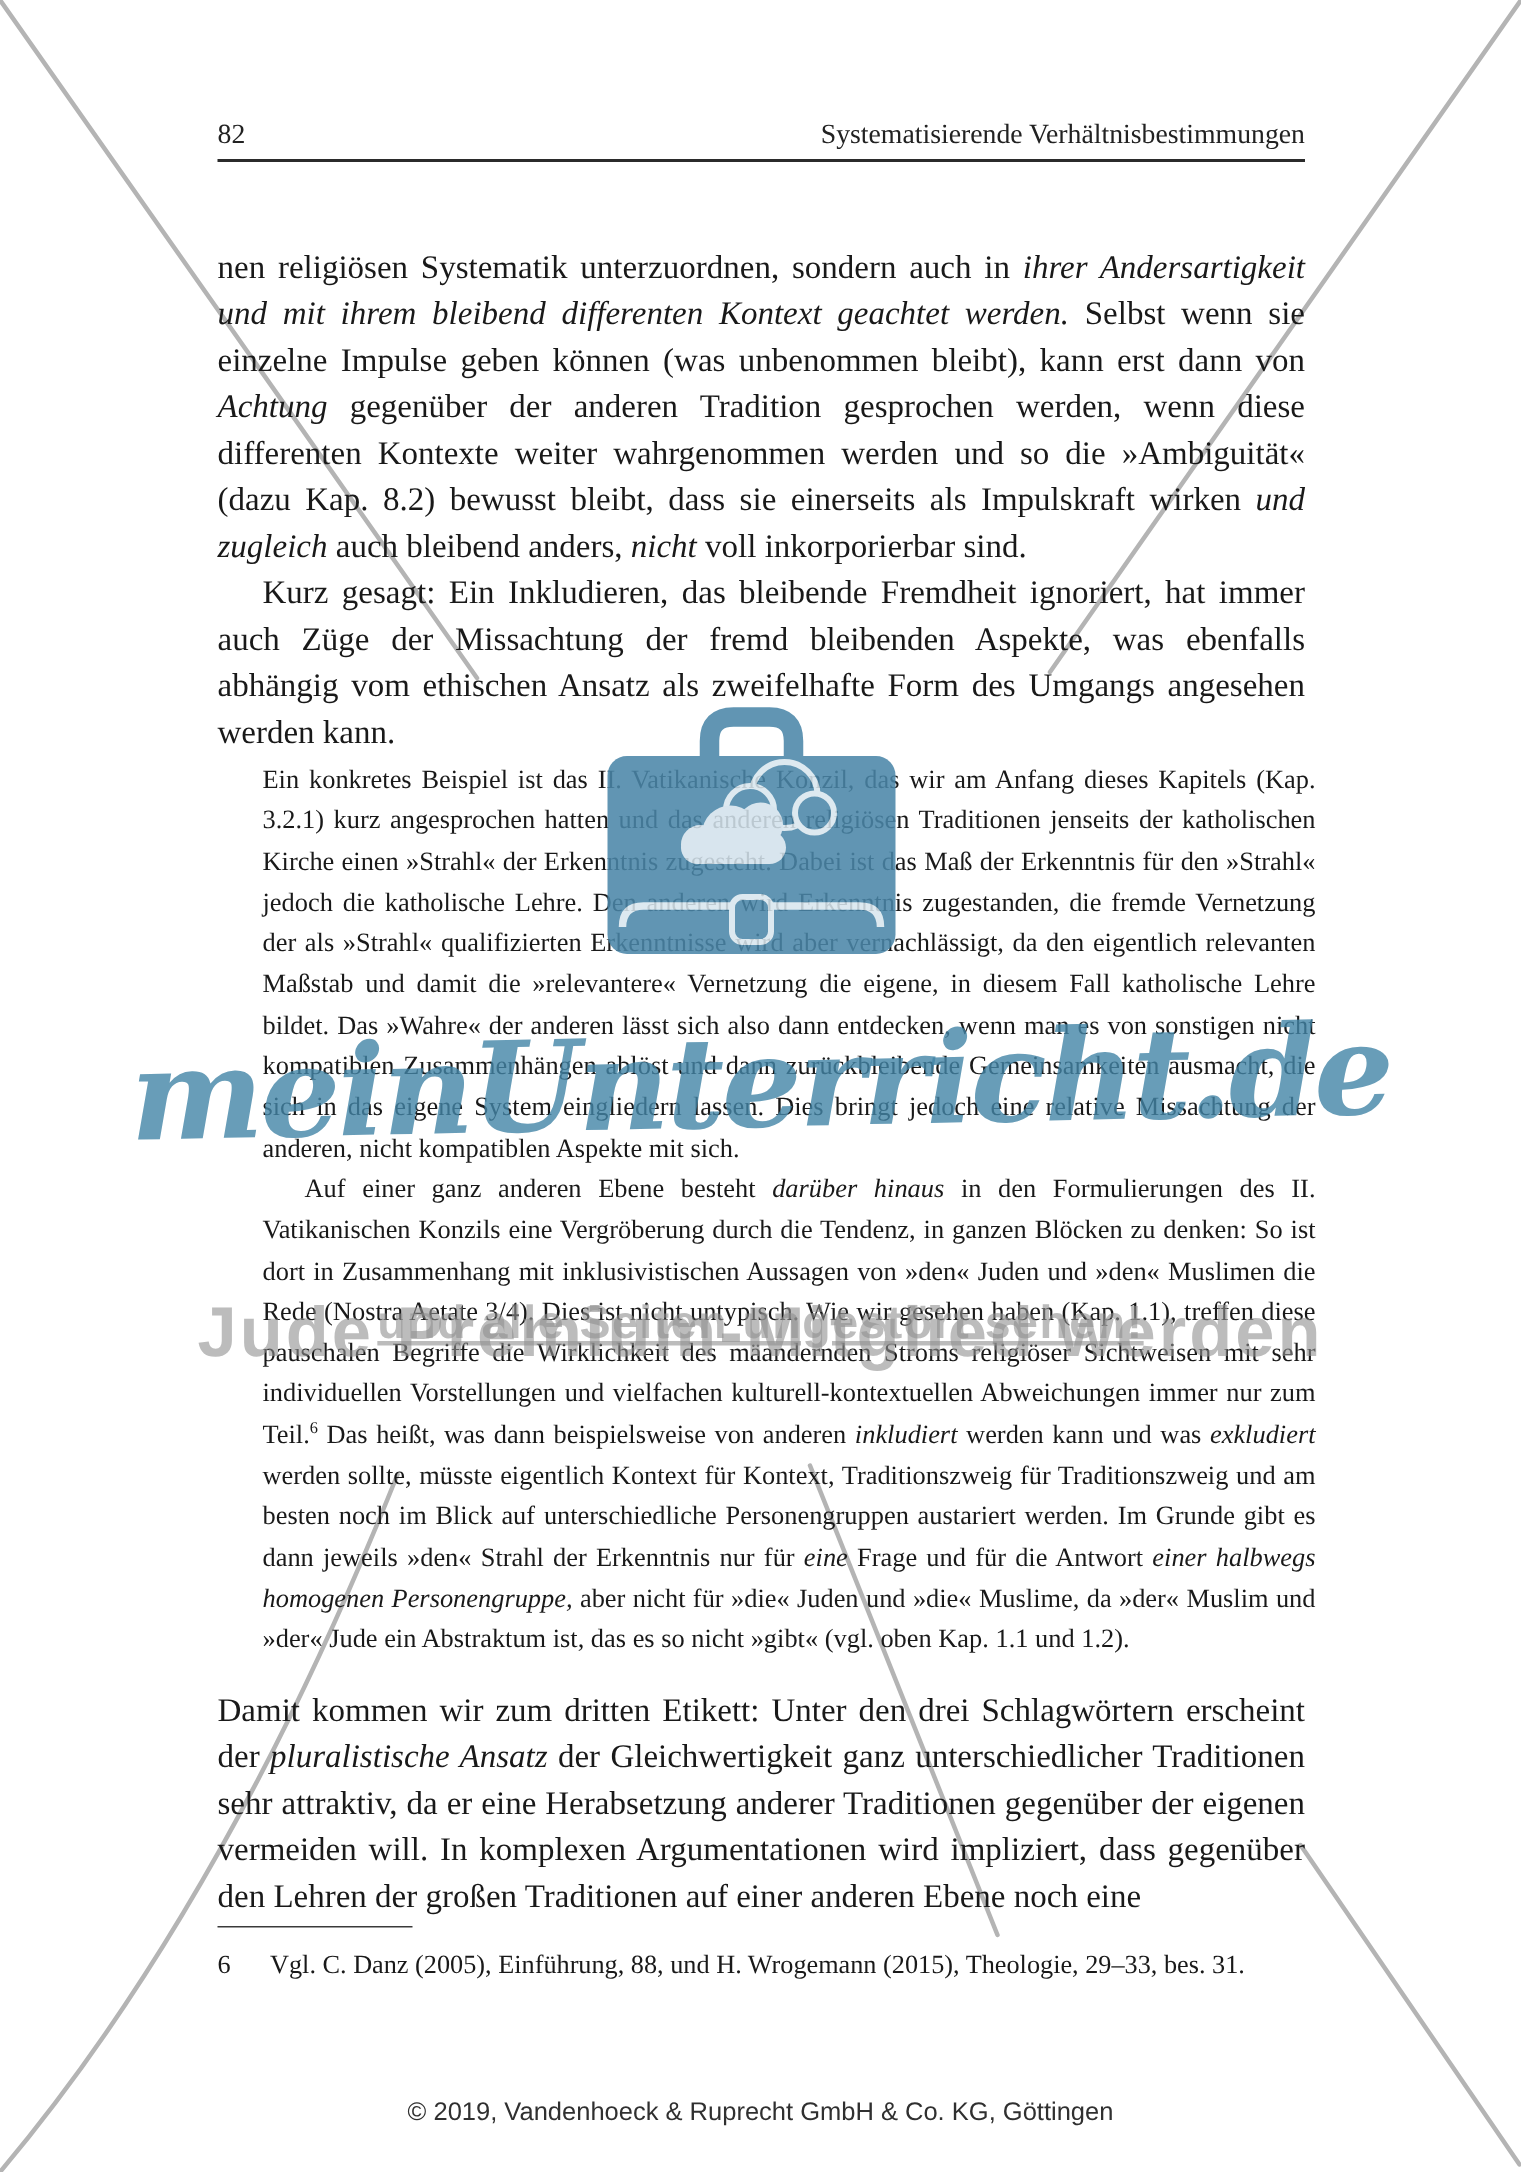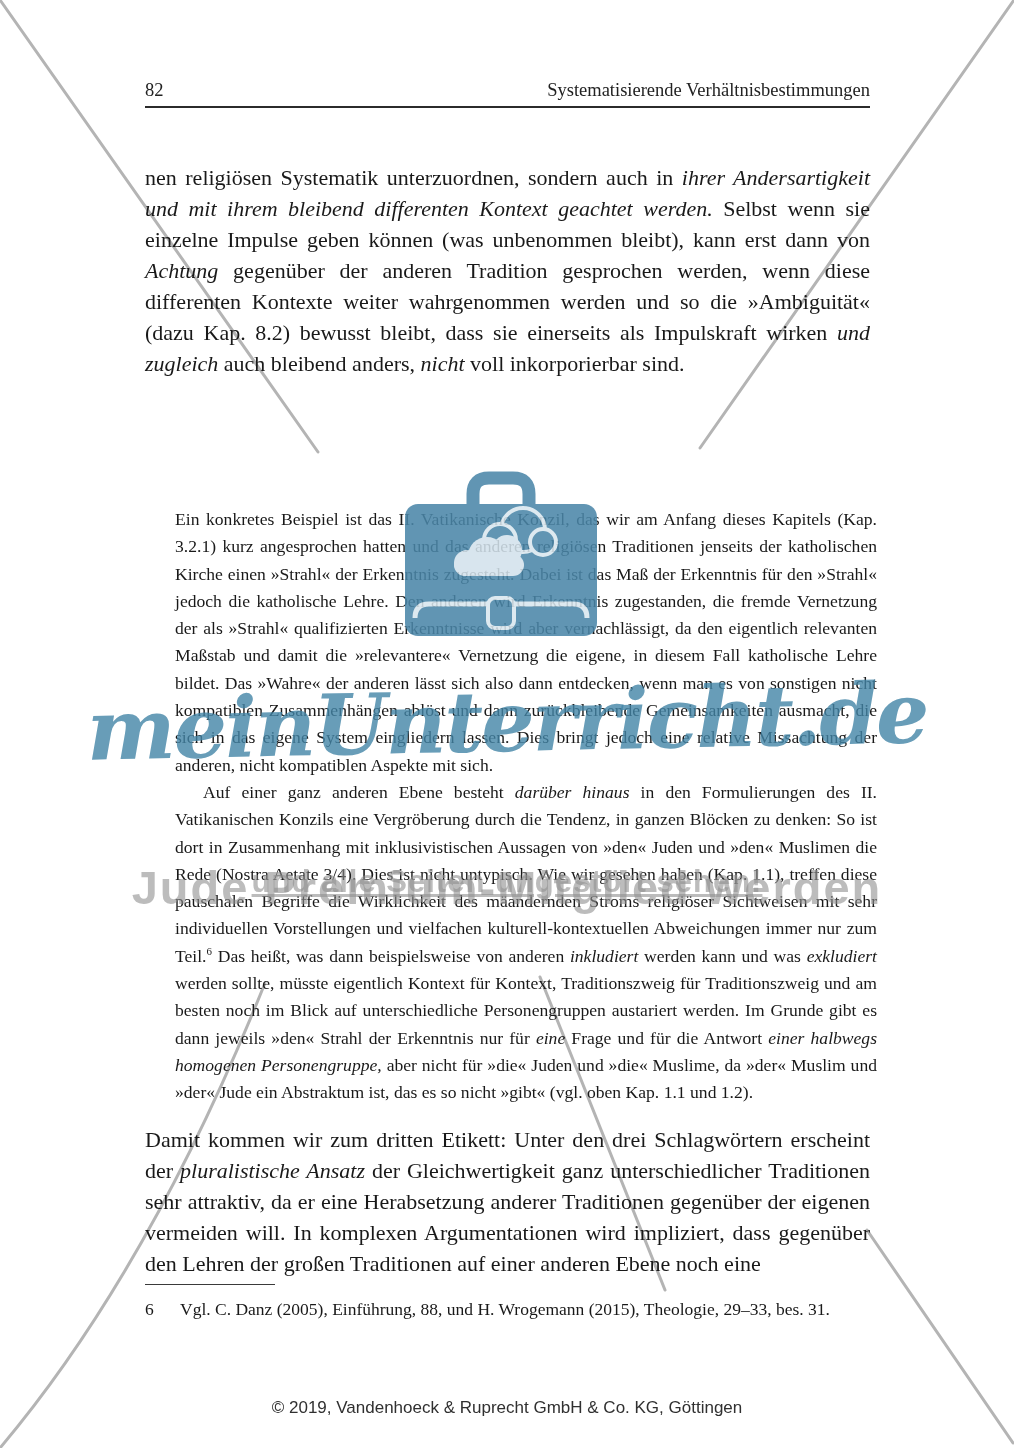--- a/index.html
+++ b/index.html
@@ -72,20 +72,21 @@
     <path d="M540,977 L665,1290"></path>
     <path d="M867,1230 L1013,1443"></path>
   </svg>
 
   <div class="header">
     <span>82</span>
     <span>Systematisierende Verhältnisbestimmungen</span>
   </div>
 
   <p class="p p1"><span>nen religiösen Systematik unterzuordnen, sondern auch in </span><i>ihrer Andersartigkeit und mit ihrem bleibend differenten Kontext geachtet werden.</i><span> Selbst wenn sie einzelne Impulse geben können (was unbenommen bleibt), kann erst dann von </span><i>Achtung</i><span> gegenüber der anderen Tradition gesprochen werden, wenn diese differenten Kontexte weiter wahrgenommen werden und so die »Ambiguität« (dazu Kap. 8.2) bewusst bleibt, dass sie einerseits als Impulskraft wirken </span><i>und zugleich</i><span> auch bleibend anders, </span><i>nicht</i><span> voll inkorporierbar sind.</span></p>
+  <p class="p p2"><span>Kurz gesagt: Ein Inkludieren, das bleibende Fremdheit ignoriert, hat immer auch Züge der Missachtung der fremd bleibenden Aspekte, was ebenfalls abhängig vom ethischen Ansatz als zweifelhafte Form des Umgangs angesehen werden kann.</span></p>
 
   <div class="quote">
     <p class="qp1" style="margin:0;"><span>Ein konkretes Beispiel ist das II. Vatikanische Konzil, das wir am Anfang dieses Kapitels (Kap. 3.2.1) kurz angesprochen hatten und das anderen religiösen Traditionen jenseits der katholischen Kirche einen »Strahl« der Erkenntnis zugesteht. Dabei ist das Maß der Erkenntnis für den »Strahl« jedoch die katholische Lehre. Den anderen wird Erkenntnis zugestanden, die fremde Vernetzung der als »Strahl« qualifizierten Erkenntnisse wird aber vernachlässigt, da den eigentlich relevanten Maßstab und damit die »relevantere« Vernetzung die eigene, in diesem Fall katholische Lehre bildet. Das »Wahre« der anderen lässt sich also dann entdecken, wenn man es von sonstigen nicht kompatiblen Zusammenhängen ablöst und dann zurückbleibende Gemeinsamkeiten ausmacht, die sich in das eigene System eingliedern lassen. Dies bringt jedoch eine relative Missachtung der anderen, nicht kompatiblen Aspekte mit sich.</span></p>
     <p class="qp2" style="margin:0;"><span>Auf einer ganz anderen Ebene besteht </span><i>darüber hinaus</i><span> in den Formulierungen des II. Vatikanischen Konzils eine Vergröberung durch die Tendenz, in ganzen Blöcken zu denken: So ist dort in Zusammenhang mit inklusivistischen Aussagen von »den« Juden und »den« Muslimen die Rede (Nostra Aetate 3/4). Dies ist nicht untypisch. Wie wir gesehen haben (Kap. 1.1), treffen diese pauschalen Begriffe die Wirklichkeit des mäandernden Stroms religiöser Sichtweisen mit sehr individuellen Vorstellungen und vielfachen kulturell-kontextuellen Abweichungen immer nur zum Teil.</span><sup>6</sup><span> Das heißt, was dann beispielsweise von anderen </span><i>inkludiert</i><span> werden kann und was </span><i>exkludiert</i><span> werden sollte, müsste eigentlich Kontext für Kontext, Traditionszweig für Traditionszweig und am besten noch im Blick auf unterschiedliche Personengruppen austariert werden. Im Grunde gibt es dann jeweils »den« Strahl der Erkenntnis nur für </span><i>eine</i><span> Frage und für die Antwort </span><i>einer halbwegs homogenen Personengruppe,</i><span> aber nicht für »die« Juden und »die« Muslime, da »der« Muslim und »der« Jude ein Abstraktum ist, das es so nicht »gibt« (vgl. oben Kap. 1.1 und 1.2).</span></p>
   </div>
 
   <p class="p closing"><span>Damit kommen wir zum dritten Etikett: Unter den drei Schlagwörtern erscheint der </span><i>pluralistische Ansatz</i><span> der Gleichwertigkeit ganz unterschiedlicher Traditionen sehr attraktiv, da er eine Herabsetzung anderer Traditionen gegenüber der eigenen vermeiden will. In komplexen Argumentationen wird impliziert, dass gegenüber den Lehren der großen Traditionen auf einer anderen Ebene noch eine</span></p>
 
   <div class="fn-rule"></div>
   <div class="footnote">

